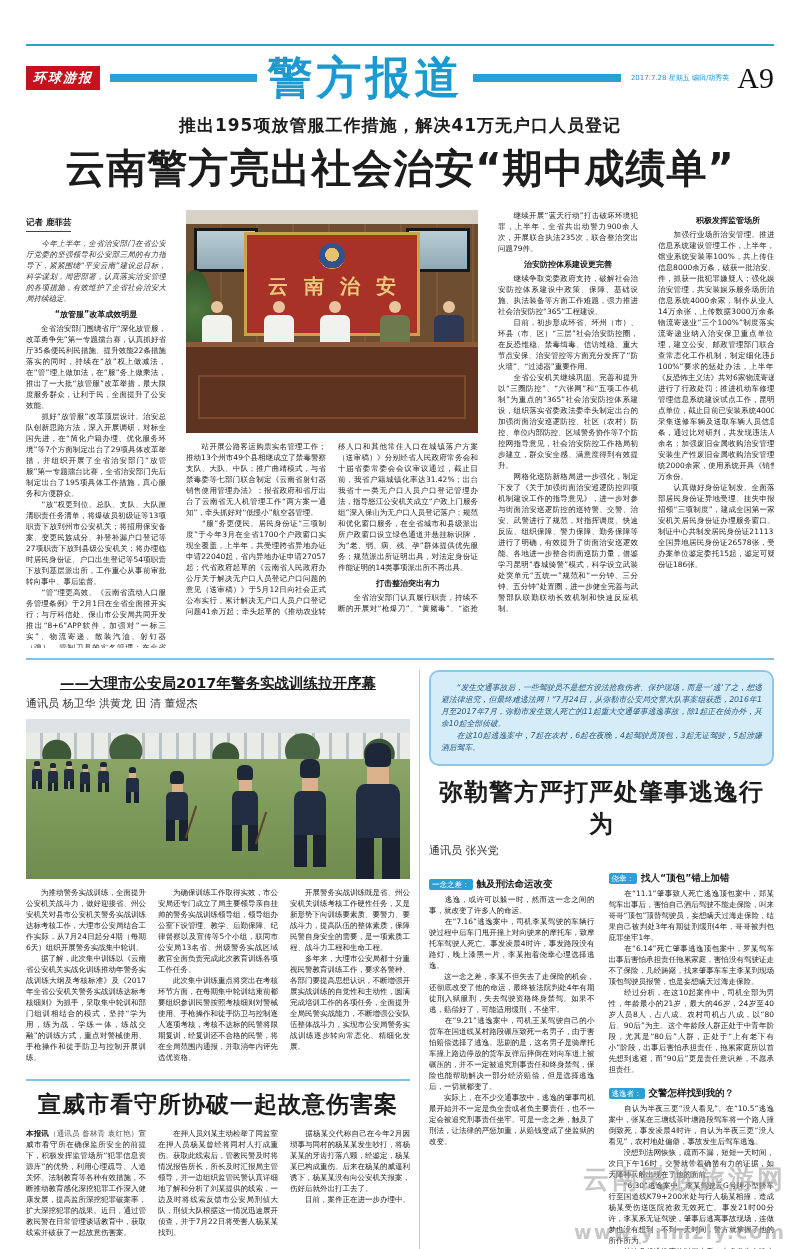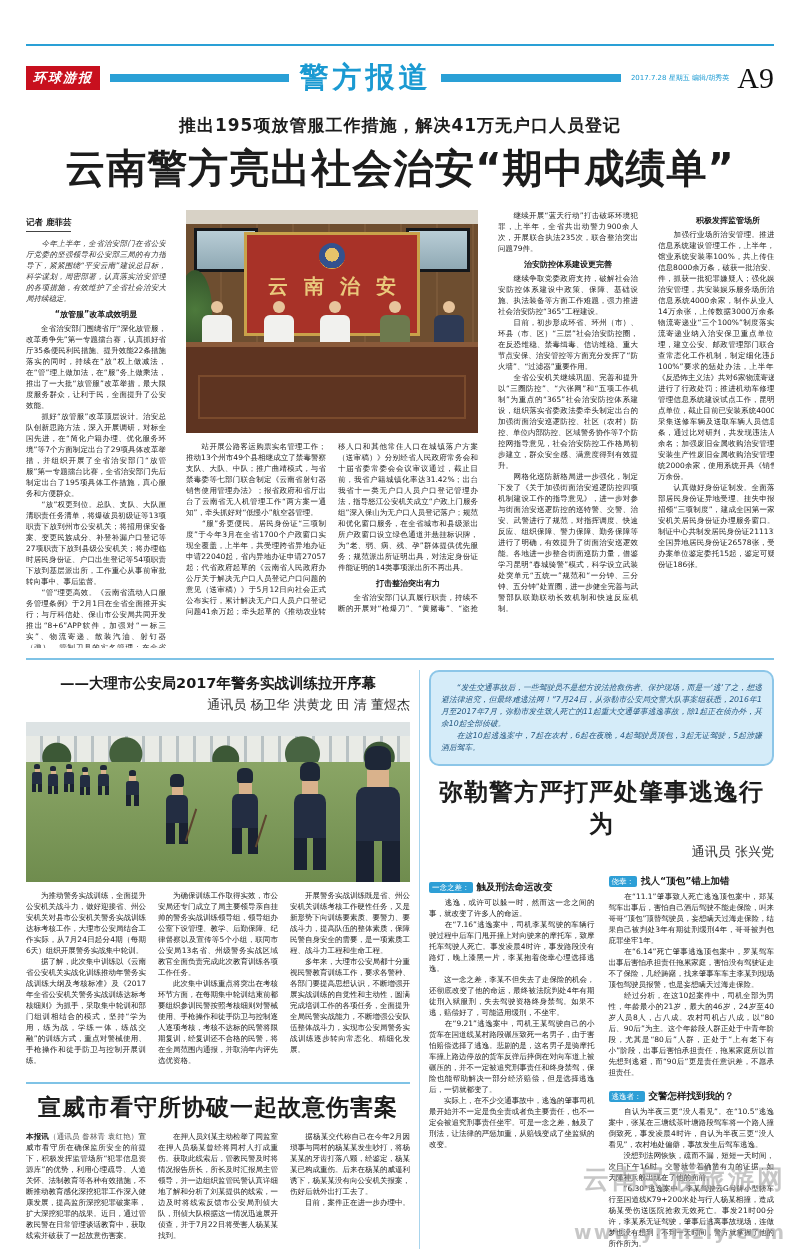--- a/index.html
+++ b/index.html
@@ -5,21 +5,21 @@
   html,body{margin:0;padding:0;background:#e8e8e8;}
   .page{position:relative;width:800px;height:1249px;margin:0 auto;background:#fff;
         box-sizing:border-box;padding:0 26px;overflow:hidden;
         font-family:"DejaVu Sans","Liberation Sans",sans-serif;color:#1c1c1c;}
   
   .top-rule{height:2px;background:#2aa0d6;margin-top:44px;}
   .masthead{display:flex;align-items:center;margin-top:12px;height:40px;}
   .logo-box{background:#c8101e;color:#fff;font-weight:bold;font-size:13px;
             padding:3px 7px;letter-spacing:2px;font-style:italic;flex:0 0 auto;}
   .mast-bar{height:8px;background:#2aa0d6;flex:1 1 auto;margin:0 10px;}
-  .mast-title{color:#1b9ad2;font-size:29px;font-weight:bold;letter-spacing:4px;flex:0 0 auto;}
+  .mast-title{color:#1b9ad2;font-size:45px;font-weight:bold;letter-spacing:4px;flex:0 0 auto;}
   .issue-info{font-size:7px;color:#1b9ad2;white-space:nowrap;margin-right:8px;flex:0 0 auto;}
   .page-no{font-family:"Liberation Serif","DejaVu Serif",serif;font-size:30px;color:#111;flex:0 0 auto;}
   
   .kicker{text-align:center;font-size:17px;font-weight:bold;margin-top:16px;letter-spacing:1px;}
   .headline{text-align:center;font-size:40px;font-weight:900;letter-spacing:1px;margin-top:4px;}
   
   .bt{font-size:7.5px;line-height:11px;text-align:justify;white-space:pre-line;margin:0;}
   .byline{font-size:8.5px;font-weight:bold;border-bottom:1px solid #444;display:inline-block;
           padding-bottom:2px;margin-bottom:6px;}
   .subhead-c{font-size:8px;font-weight:bold;text-align:center;margin:5px 0 3px;}
@@ -52,22 +52,22 @@
   .officer .head{width:12px;height:12px;border-radius:50%;background:#e7c49c;margin:0 auto;}
   .officer .body{width:30px;height:30px;border-radius:6px 6px 0 0;margin:2px auto 0;}
   .flower{position:absolute;bottom:78px;width:10px;height:6px;border-radius:50%;background:#e09ab0;}
   
   .hr-blue{height:2px;background:#7fc3e6;margin-top:10px;}
   .lower{display:flex;margin-top:10px;}
   .lower-left{width:384px;flex:0 0 auto;}
   .vdiv{width:1px;background:#a8d4ec;margin:0 9px;flex:0 0 auto;}
   .lower-right{flex:1 1 auto;min-width:0;}
   .train-headline{text-align:center;font-size:27px;font-weight:900;letter-spacing:1px;}
-  .train-subhead{text-align:center;font-size:14.5px;font-weight:bold;margin-top:4px;}
-  .small-byline{text-align:right;font-size:13px;color:#333;margin-top:3px;}
+  .train-subhead{text-align:center;font-size:14.5px;font-weight:bold;margin-top:4px;text-decoration:underline;}
+  .small-byline{text-align:left;font-size:11px;color:#333;margin-top:3px;}
   .train-body{column-count:3;column-gap:12px;height:182px;overflow:hidden;margin-top:8px;}
   
   .photo2{position:relative;width:384px;height:160px;margin-top:8px;overflow:hidden;background:#87a161;}
   .p2-sky{position:absolute;top:0;left:0;right:0;height:22px;background:#dde3e4;}
   .p2-building{position:absolute;top:14px;left:0;right:0;height:26px;background:#e9ebe6;
     background-image:repeating-linear-gradient(90deg,transparent 0 14px,#b9c2c4 14px 17px);}
   .p2-trees{position:absolute;top:8px;left:0;right:0;height:34px;
     background:radial-gradient(circle at 8% 80%,#3c5836 0 14px,transparent 15px),
                radial-gradient(circle at 26% 70%,#44603c 0 16px,transparent 17px),
                radial-gradient(circle at 52% 85%,#3c5836 0 13px,transparent 14px),

